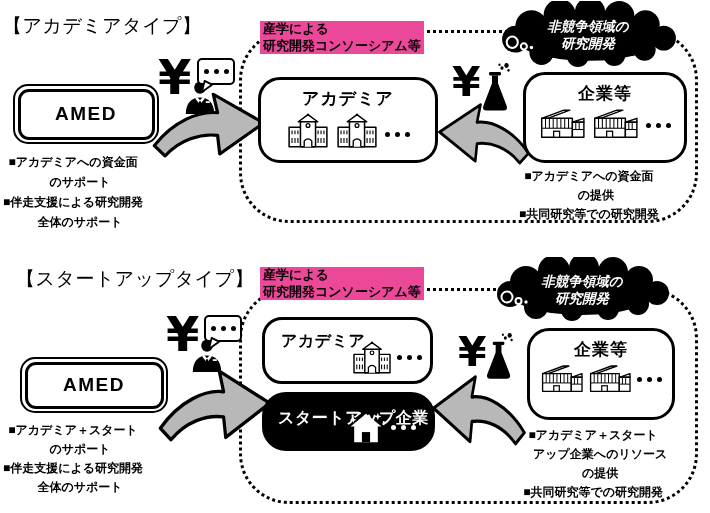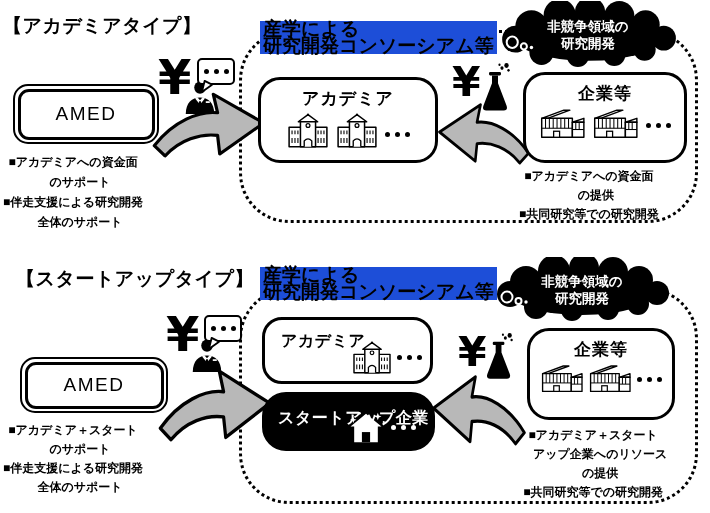--- a/index.html
+++ b/index.html
@@ -5,31 +5,31 @@
   :root{ --ink:#000000; --arrow:#b8b8b8; }
   *{ box-sizing:border-box; margin:0; padding:0; }
   html,body{ width:710px; height:513px; }
   body{
     background:#fff; color:var(--ink); overflow:hidden; position:relative;
     font-family:"Liberation Sans","DejaVu Sans",sans-serif;
   }
   #canvas{ position:absolute; inset:0; width:710px; height:513px; }
   .abs{ position:absolute; }
 
-  .h-title{ font-size:19px; font-weight:bold; letter-spacing:.5px; z-index:2; white-space:nowrap; }
+  .h-title{ font-size:19px; font-weight:normal; letter-spacing:.5px; z-index:2; white-space:nowrap; }
 
   .dotted{ border:3px dotted var(--ink); border-radius:50px; z-index:1; }
 
-  .consortium{ font-size:19px; font-weight:bold; line-height:16.5px; background:#1d4ed8;
+  .consortium{ font-size:13px; font-weight:bold; line-height:16.5px; background:#ec4899;
     padding:0 3px; z-index:2; white-space:nowrap; }
 
   .amed{ border:2px solid var(--ink); border-radius:15px; padding:2.5px; background:#fff; z-index:3; }
   .amed-inner{ border:3px solid var(--ink); border-radius:11px; width:100%; height:100%;
     display:flex; align-items:center; justify-content:center;
-    font-size:19px; font-weight:normal; letter-spacing:1.5px; }
+    font-size:19px; font-weight:bold; letter-spacing:1.5px; }
 
   .bullets{ font-size:12px; font-weight:bold; line-height:20px; z-index:2; white-space:nowrap;text-align:center; }
   .bullets.tight{ line-height:19px; }
   .bullets .cont{ padding-left:14px; }
 
   .yen{ font-size:48px; font-weight:bold; line-height:.8; z-index:6;
     font-family:"DejaVu Sans","Liberation Sans",sans-serif; }
   .yen.sm{ font-size:41px; }
 
   .arrow{ z-index:2; overflow:visible; }
@@ -50,21 +50,21 @@
 
   .dots{ display:inline-flex; gap:5px; align-items:center; }
   .dots i{ width:5px; height:5px; border-radius:50%; background:var(--ink); display:block; }
   .dots.white i{ background:#fff; }
 
   .bubble{ width:38px; height:27px; border:2.5px solid var(--ink); border-radius:5px; background:#fff;
     display:flex; align-items:center; justify-content:center; z-index:6; }
   .bubble .tail{ position:absolute; left:1px; bottom:-10px; width:13px; height:13px; }
   .bubble .tail polygon{ fill:#fff; stroke:var(--ink); stroke-width:2; stroke-linejoin:round; }
 
-  .cloud{ z-index:4; }
+  .cloud{ z-index:4;font-style:italic; }
   .cloud > svg{ position:absolute; inset:0; width:100%; height:100%; }
   .cloud-text{ position:absolute; inset:0; display:flex; flex-direction:column; align-items:center;
     justify-content:center; color:#fff; font-size:13.5px; font-weight:bold; line-height:17px;
     padding-top:2px; text-align:center; }
 
   .ic{ display:block; }
 </style>
 </head>
 <body>
 

